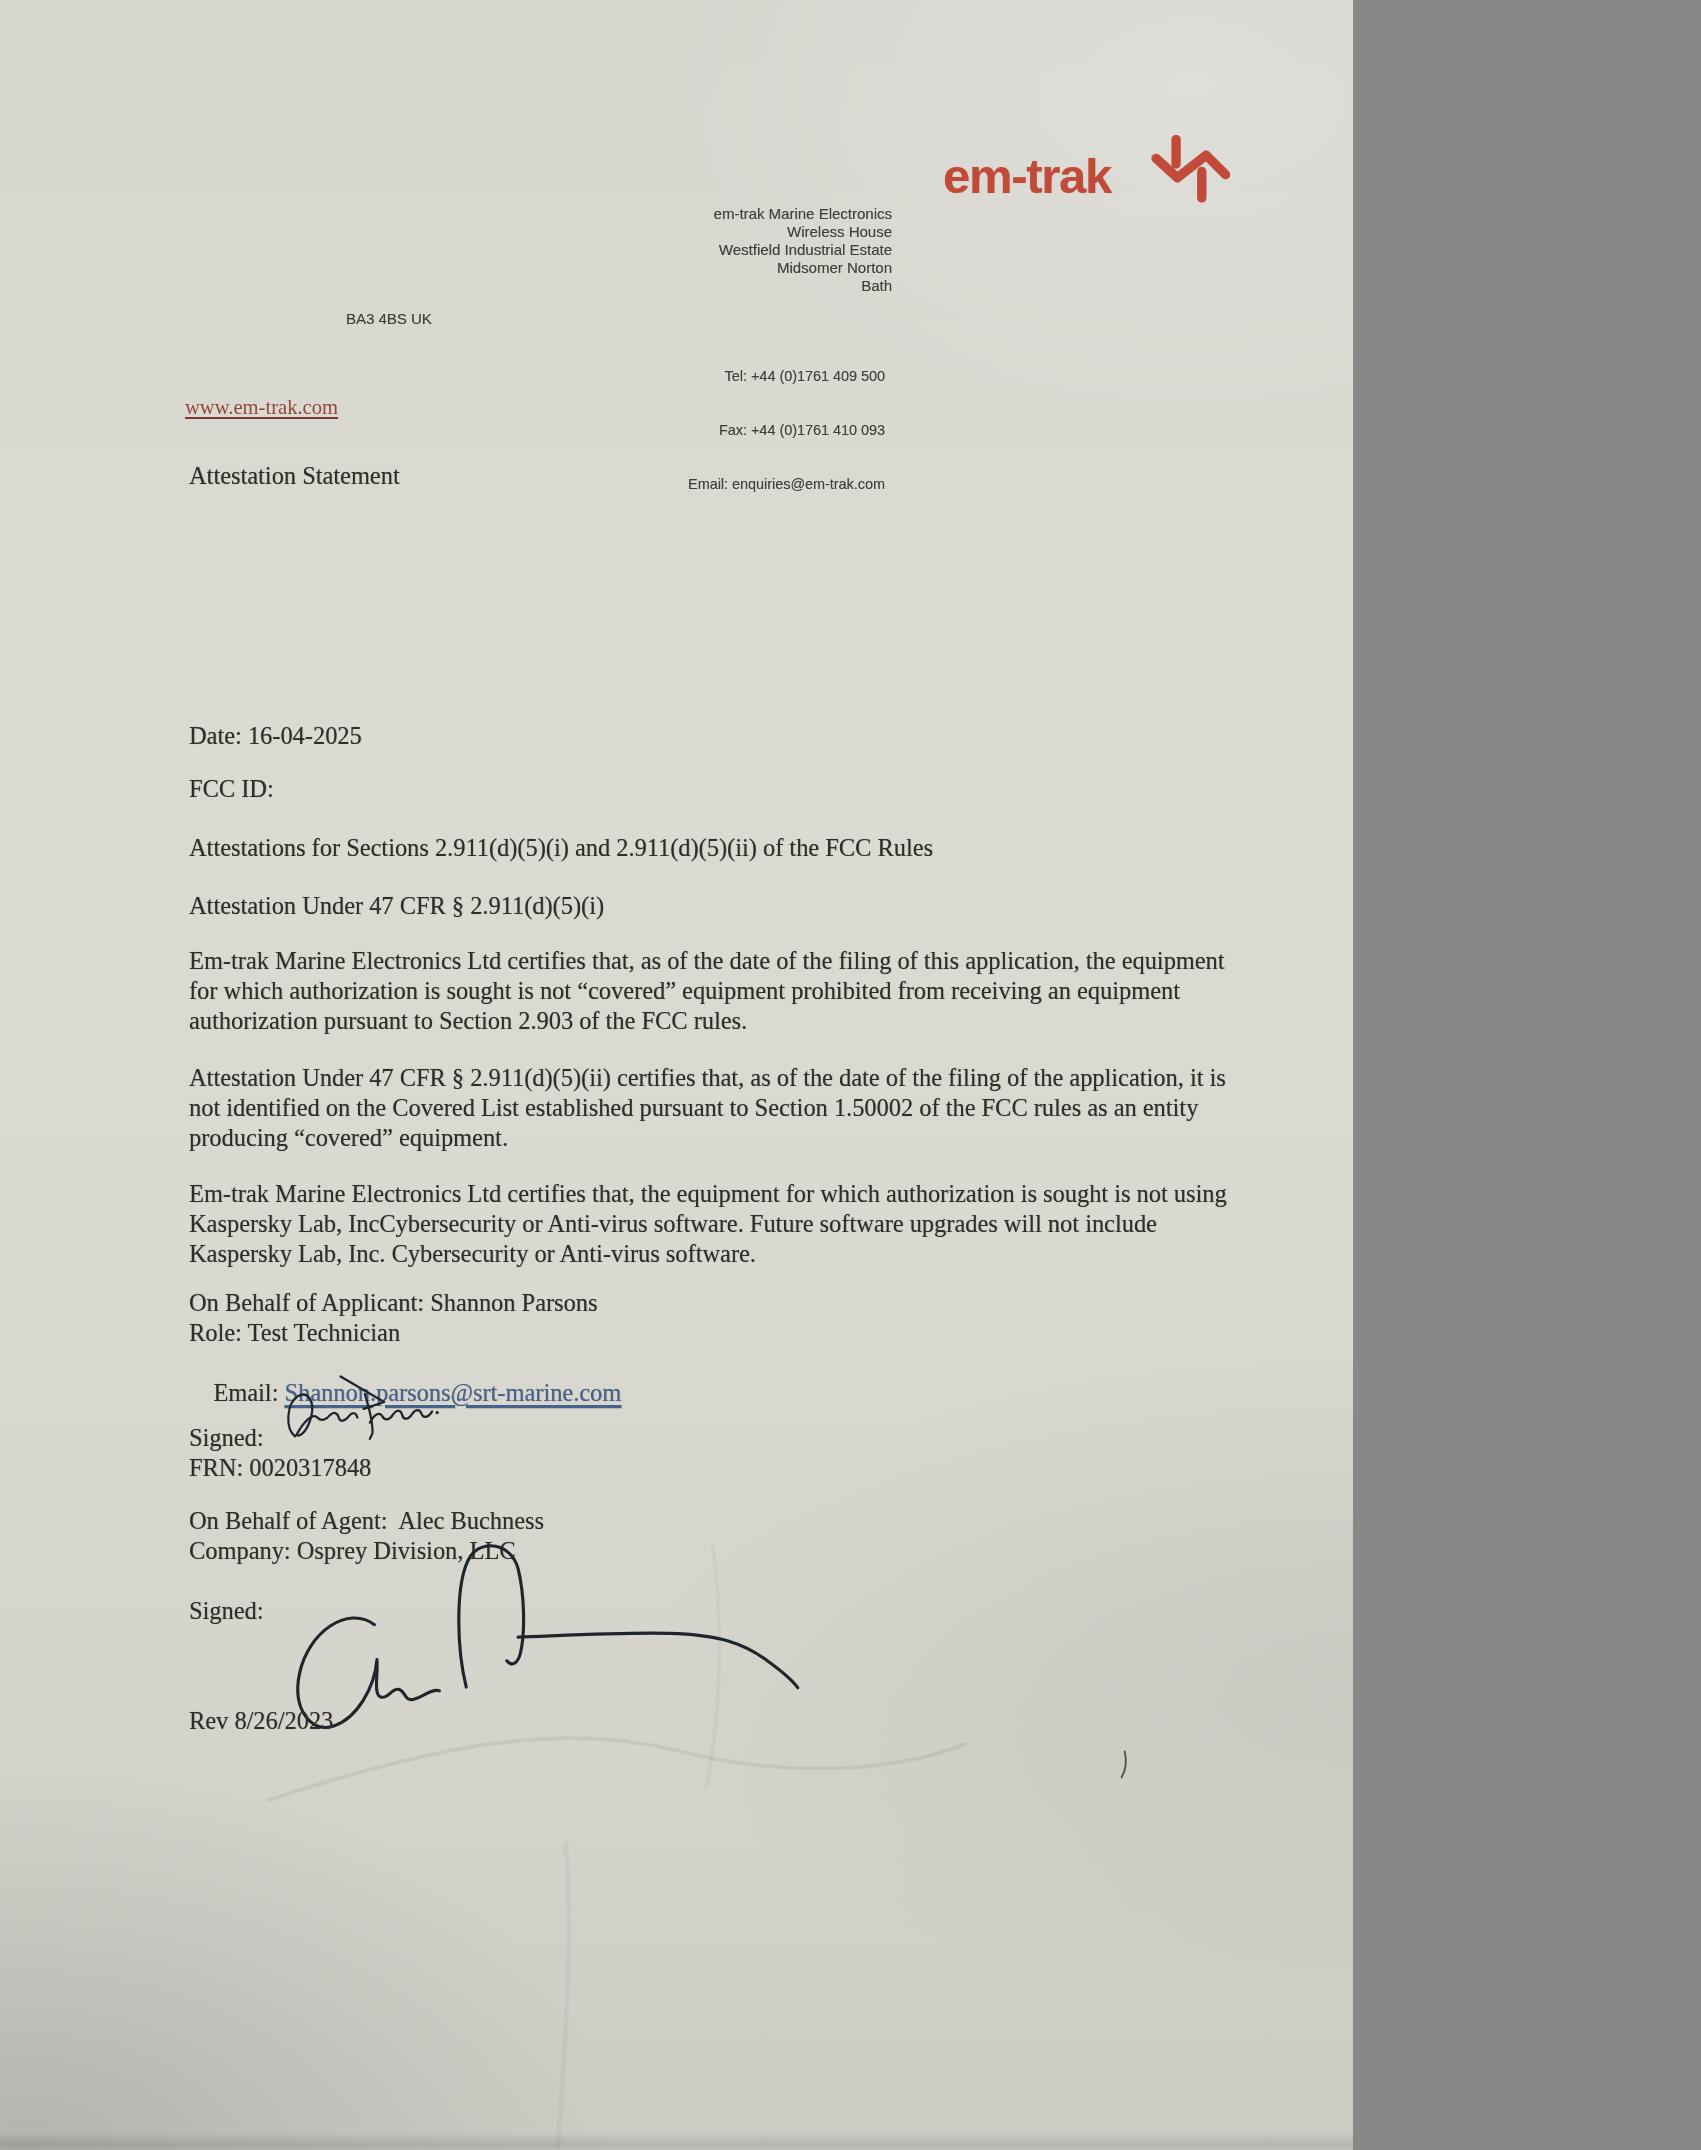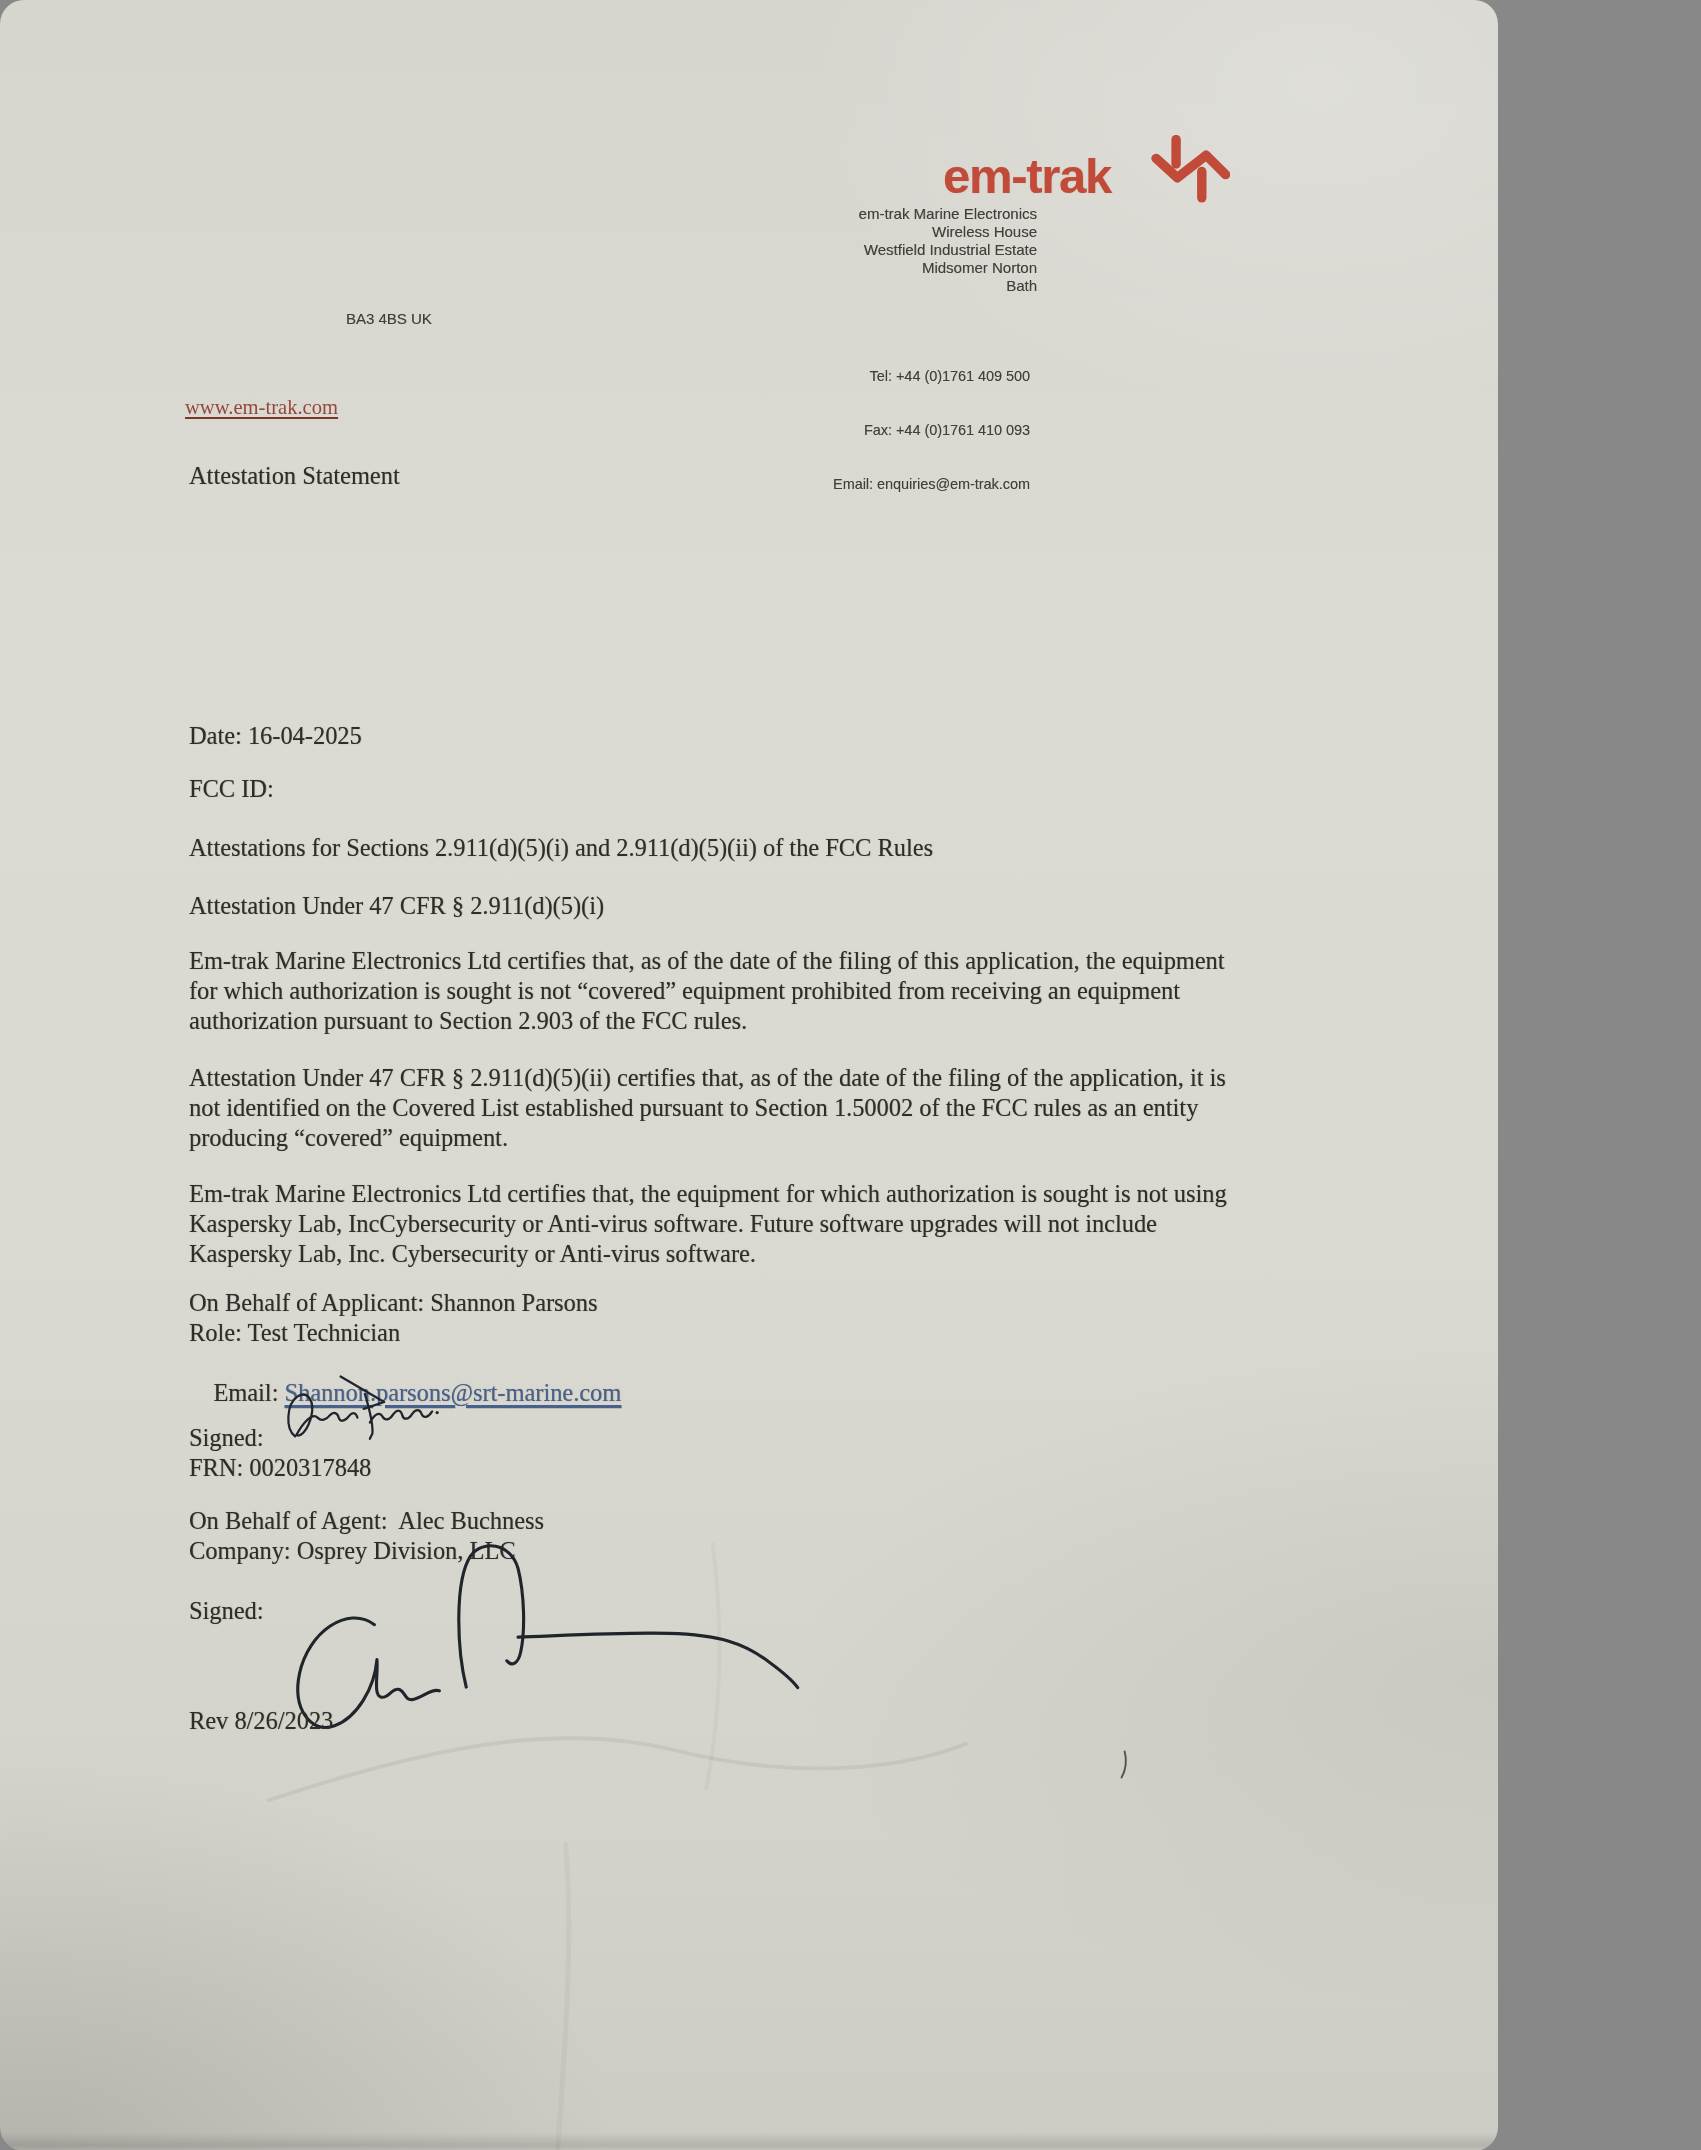--- a/index.html
+++ b/index.html
@@ -1,28 +1,27 @@
 <!DOCTYPE html>
 <html style="font-size:10px"><head>
 <meta charset="utf-8">
 <style>
   html, body { margin: 0; padding: 0; background: #888; }
   .page {
     position: relative;
-    width: 1498px;
+    width: 1353px;
     height: 2151px;
     overflow: hidden;
     background:
       radial-gradient(875px 563px at 88% 4%, rgba(255,255,255,0.20), transparent 60%),
       radial-gradient(1063px 719px at 2% 100%, rgba(55,55,50,0.16), transparent 55%),
       radial-gradient(1188px 563px at 100% 78%, rgba(70,70,64,0.08), transparent 60%),
       linear-gradient(180deg, #d6d5ce 0%, #dbdad3 30%, #d9d8d1 60%, #d3d2cb 85%, #cccbc4 100%);
     font-family: "Liberation Serif", "DejaVu Serif", serif;
     color: #2e2d28;
-    border-radius: 24px;
   }
   .page::after {
     content: "";
     position: absolute;
     left: 0; right: 0; bottom: 0; height: 19px;
     background: linear-gradient(180deg, transparent, rgba(0,0,0,0.12) 70%, rgba(0,0,0,0.04));
     pointer-events: none;
   }
   .abs { position: absolute; white-space: pre-wrap; }
   .serif {

